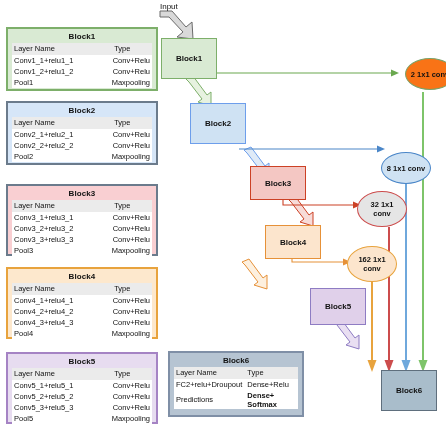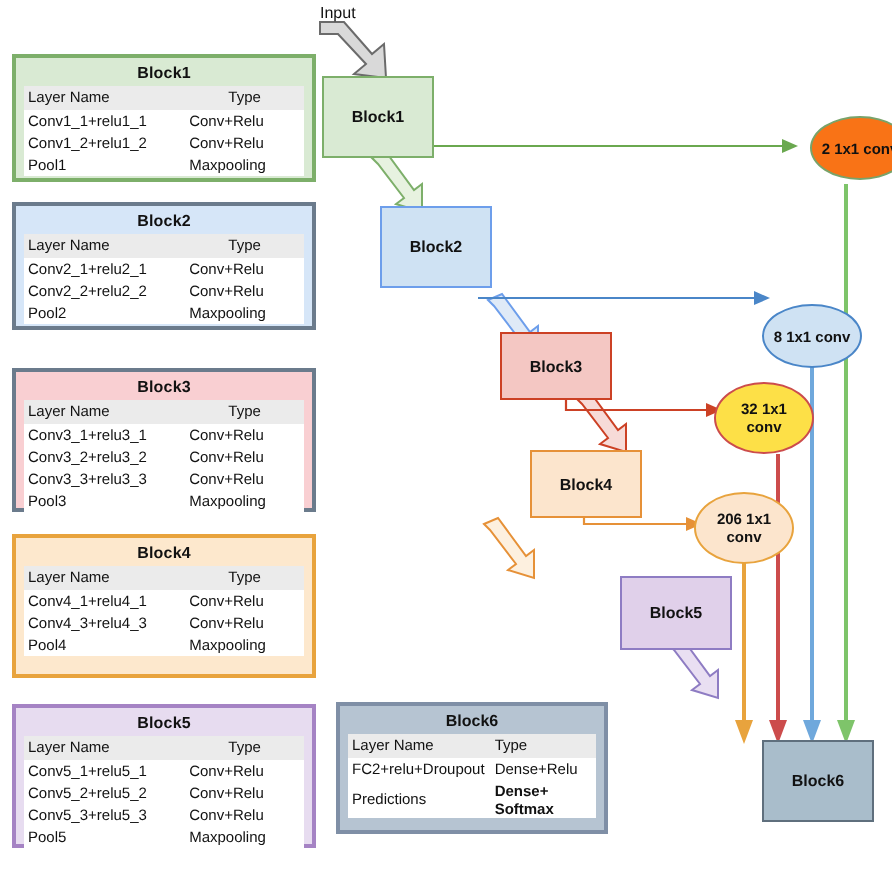--- a/index.html
+++ b/index.html
@@ -11,21 +11,21 @@
   
   .legend{position:absolute;box-sizing:border-box;border-width:2px;border-style:solid;}
   .legend .ltitle{font-size:8px;font-weight:bold;text-align:center;color:#111;
                   line-height:11px;padding-top:2px;padding-bottom:1px;letter-spacing:0.1px;}
   .legend table{border-collapse:collapse;width:calc(100% - 8px);margin:0 4px 3px 4px;
                 background:#ffffff;table-layout:fixed;}
   .legend th{font-size:7.5px;font-weight:normal;color:#111;background:#ebebeb;
              padding:1px 2px;line-height:10px;}
   .legend td{font-size:7.5px;color:#111;padding:0.5px 2px;line-height:10px;}
   .legend th.c1,.legend td.c1{text-align:left;width:58%;}
-  .legend th.c2,.legend td.c2{width:42%;}
+  .legend th.c2,.legend td.c2{text-align:right;width:42%;}
   .legend th.c2{text-align:center;}
 
   
   .fbox{position:absolute;box-sizing:border-box;border-width:1.5px;border-style:solid;
         display:flex;align-items:center;justify-content:center;
         font-size:8px;font-weight:bold;color:#111;}
 
   
   .ell{position:absolute;box-sizing:border-box;border-width:1.5px;border-style:solid;
        border-radius:50%;display:flex;align-items:center;justify-content:center;
@@ -203,20 +203,24 @@
       <tbody>
           <tr>
         <th class="c1">Layer Name</th>
         <th class="c2">Type</th>
       </tr>
       <tr>
         <td class="c1">Conv4_1+relu4_1</td>
         <td class="c2">Conv+Relu</td>
       </tr>
       <tr>
+        <td class="c1">Conv4_2+relu4_2</td>
+        <td class="c2">Conv+Relu</td>
+      </tr>
+      <tr>
         <td class="c1">Conv4_3+relu4_3</td>
         <td class="c2">Conv+Relu</td>
       </tr>
       <tr>
         <td class="c1">Pool4</td>
         <td class="c2">Maxpooling</td>
       </tr>
     </tbody>
       </table>
   </div>
@@ -272,18 +276,18 @@
 
   <div class="fbox" id="fb0" style="left: 161px; top: 38px; width: 56px; height: 41px; background: rgb(217, 234, 211); border-color: rgb(125, 175, 106);">Block1</div>
   <div class="fbox" id="fb1" style="left: 190px; top: 103px; width: 56px; height: 41px; background: rgb(207, 226, 243); border-color: rgb(109, 158, 235);">Block2</div>
   <div class="fbox" id="fb2" style="left: 250px; top: 166px; width: 56px; height: 34px; background: rgb(244, 199, 195); border-color: rgb(204, 65, 37);">Block3</div>
   <div class="fbox" id="fb3" style="left: 265px; top: 225px; width: 56px; height: 34px; background: rgb(252, 229, 205); border-color: rgb(230, 145, 56);">Block4</div>
   <div class="fbox" id="fb4" style="left: 310px; top: 288px; width: 56px; height: 37px; background: rgb(224, 208, 234); border-color: rgb(142, 124, 195);">Block5</div>
   <div class="fbox" id="fb5" style="left: 381px; top: 370px; width: 56px; height: 41px; background: rgb(169, 189, 203); border-color: rgb(95, 111, 125);">Block6</div>
 
   <div class="ell" id="el0" style="left: 405px; top: 58px; width: 50px; height: 32px; background: #f97316; border-color: rgb(121, 163, 106);">2 1x1 conv</div>
   <div class="ell" id="el1" style="left: 381px; top: 152px; width: 50px; height: 32px; background: rgb(207, 226, 243); border-color: rgb(74, 134, 200);">8 1x1 conv</div>
-  <div class="ell" id="el2" style="left: 357px; top: 191px; width: 50px; height: 36px; white-space: pre-line; background: #fde047; border-color: rgb(204, 76, 76);">32 1x1
+  <div class="ell" id="el2" style="left: 357px; top: 191px; width: 50px; height: 36px; white-space: pre-line; background: #e5e5e5; border-color: rgb(204, 76, 76);">32 1x1
 conv</div>
-  <div class="ell" id="el3" style="left: 347px; top: 246px; width: 50px; height: 36px; white-space: pre-line; background: rgb(252, 229, 205); border-color: rgb(232, 163, 61);">206 1x1
+  <div class="ell" id="el3" style="left: 347px; top: 246px; width: 50px; height: 36px; white-space: pre-line; background: rgb(252, 229, 205); border-color: rgb(232, 163, 61);">162 1x1
 conv</div>
 
 </div>
 
 </body></html>

